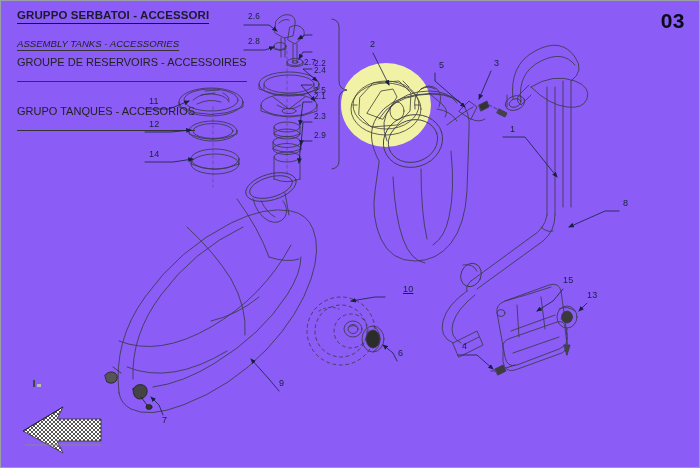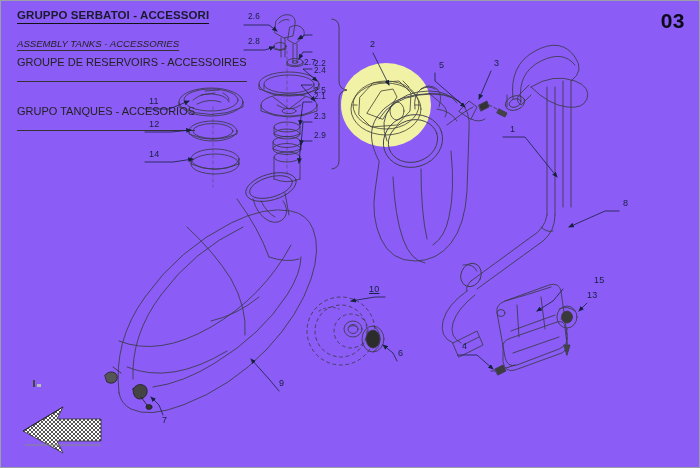--- a/index.html
+++ b/index.html
@@ -349,26 +349,26 @@
   <div id="callout-layer">
     <div class="abs callout" style="left:509px;top:124px;">1</div>
     <div class="abs callout" style="left:369px;top:39px;">2</div>
     <div class="abs callout" style="left:493px;top:58px;">3</div>
     <div class="abs callout" style="left:461px;top:341px;">4</div>
     <div class="abs callout" style="left:438px;top:60px;">5</div>
     <div class="abs callout" style="left:397px;top:348px;">6</div>
     <div class="abs callout" style="left:161px;top:415px;">7</div>
     <div class="abs callout" style="left:622px;top:198px;">8</div>
     <div class="abs callout" style="left:278px;top:378px;">9</div>
-    <div class="abs callout" style="left:368px;top:284px;text-decoration:underline;">10</div>
+    <div class="abs callout" style="left:402px;top:284px;text-decoration:underline;">10</div>
     <div class="abs callout" style="left:148px;top:96px;">11</div>
     <div class="abs callout" style="left:148px;top:119px;">12</div>
     <div class="abs callout" style="left:586px;top:290px;">13</div>
     <div class="abs callout" style="left:148px;top:149px;">14</div>
-    <div class="abs callout" style="left:562px;top:275px;margin-left:31px;">15</div>
+    <div class="abs callout" style="left:562px;top:275px;">15</div>
 
     <div class="abs callout sub" style="left:247px;top:11px;">2.6</div>
     <div class="abs callout sub" style="left:247px;top:36px;">2.8</div>
 
     <div class="abs callout sub" style="left:303px;top:24px;margin-top:33px;">2.7</div>
     <div class="abs callout sub" style="left:313px;top:41px;margin-top:24px;">2.4</div>
     <div class="abs callout sub" style="left:313px;top:58px;">2.2</div>
     <div class="abs callout sub" style="left:313px;top:85px;">2.5</div>
     <div class="abs callout sub" style="left:313px;top:91px;">2.1</div>
     <div class="abs callout sub" style="left:313px;top:111px;">2.3</div>

